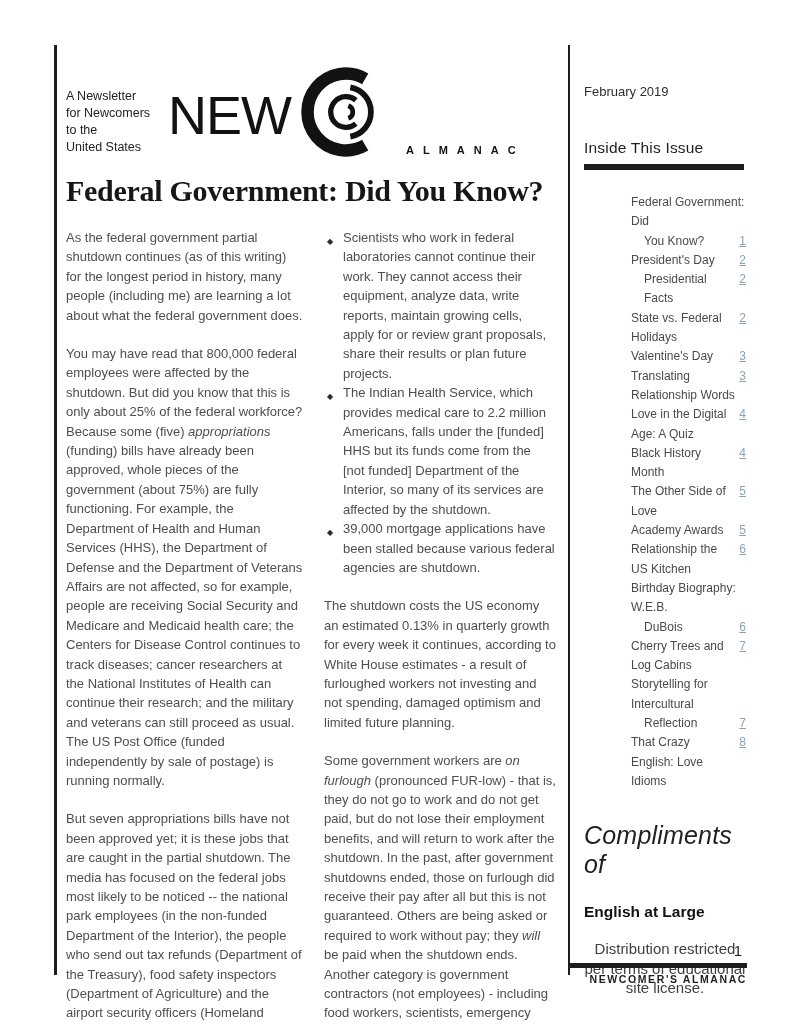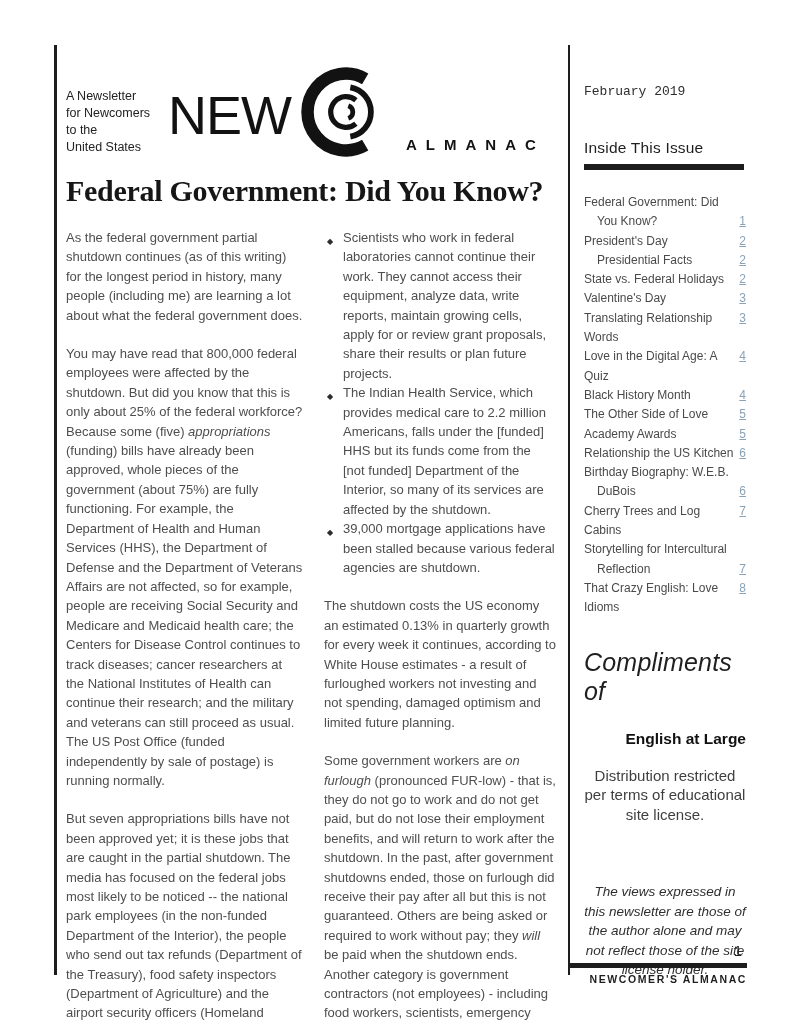--- a/index.html
+++ b/index.html
@@ -21,54 +21,54 @@
   .masthead { display: flex; align-items: flex-start; height: 108px; }
   .tagline {
     white-space: pre-line; font-size: 12.5px; line-height: 17px;
     color: #222; margin-top: 32px; width: 102px; flex-shrink: 0;
   }
   .logo { position: relative; height: 108px; flex: 1; }
   .logo-new  { position: absolute; left: 0;   top: 32px; font-size: 54px; line-height: 54px; color: #121212; letter-spacing: -1px; }
   .logo-glyph{ position: absolute; left: 130px; top: 6px; }
   .logo-mers { position: absolute; left: 225px; top: 32px; font-size: 54px; line-height: 54px; color: #121212; letter-spacing: -1px; }
   .logo-almanac {
-    position: absolute; left: 238px; top: 80px;
-    font-size: 15px; font-weight: 700; letter-spacing: 9px; color: #121212;
+    position: absolute; left: 238px; top: 88px;
+    font-size: 11px; font-weight: 700; letter-spacing: 9px; color: #121212;
   }
 
   .headline {
     font-family: "Liberation Serif", serif;
     font-size: 30px; font-weight: 700; color: #161616;
     letter-spacing: -0.3px; margin-top: 10px;
   }
 
   .columns { display: flex; margin-top: 20px; }
   .colA { width: 237px; margin-right: 21px; }
   .colB { width: 232px; }
   .body-p { font-size: 13px; line-height: 19.4px; color: #4e4e4e; margin-bottom: 19px; }
   .body-p em, .bullet-text em { }
   .bullets { margin-bottom: 19px; }
   .bullet-item { display: flex; font-size: 13px; line-height: 19.4px; color: #4e4e4e; }
   .bullet-marker { width: 19px; flex-shrink: 0; font-size: 8px; padding-top: 4px; padding-left: 3px; color: #2d2d2d; }
   .bullet-text { flex: 1; }
 
   
   .sidebar { position: absolute; left: 584px; top: 84px; width: 162px; }
-  .sidebar-date { font-size: 13px; color: #2e2e2e; font-family: Liberation Mono, monospace; }
+  .sidebar-date { font-size: 13px; color: #2e2e2e; }
   .toc-title { font-size: 15.5px; color: #1e1e1e; margin-top: 40px; letter-spacing: 0.2px; }
   .toc-rule { height: 6px; background: #1d1d1d; margin-top: 7px; width: 160px; }
   .toc-list { margin-top: 23px; }
   .toc-item { font-size: 12px; line-height: 19.3px; color: #4a4a4a; }
   .toc-row { display: flex; justify-content: space-between; align-items: baseline; }
-  .toc-label { flex: 1; }
+  .toc-label { flex: 1; margin-left: 47px; }
   .toc-label.indent { padding-left: 13px; }
   .toc-page { color: #8aa2b6; text-decoration: underline; padding-left: 4px; }
 
   .compliments-heading { font-style: italic; font-size: 25px; color: #1f1f1f; margin-top: 30px; letter-spacing: 0.2px; }
-  .compliments-org { font-weight: 700; font-size: 15.5px; color: #111; text-align: right; margin-top: 24px; }
+  .compliments-org { font-weight: 700; font-size: 15.5px; color: #111; text-align: left; margin-top: 24px; }
   .compliments-note { font-size: 15px; line-height: 19.5px; color: #3f3f3f; text-align: center; margin-top: 18px; }
   .disclaimer { font-style: italic; font-size: 13.5px; line-height: 19.5px; color: #2f2f2f; text-align: center; margin-top: 58px; }
 
   
   .footer { position: absolute; left: 570px; top: 942px; width: 177px; }
   .footer-page { text-align: right; font-size: 15px; color: #1f1f1f; padding-right: 5px; }
   .footer-rule { height: 5px; background: #1d1d1d; margin-top: 4px; }
   .footer-brand { text-align: right; font-size: 10.5px; letter-spacing: 1.6px; color: #1f1f1f; margin-top: 5px; font-weight: 700; }
 </style>
 </head>

